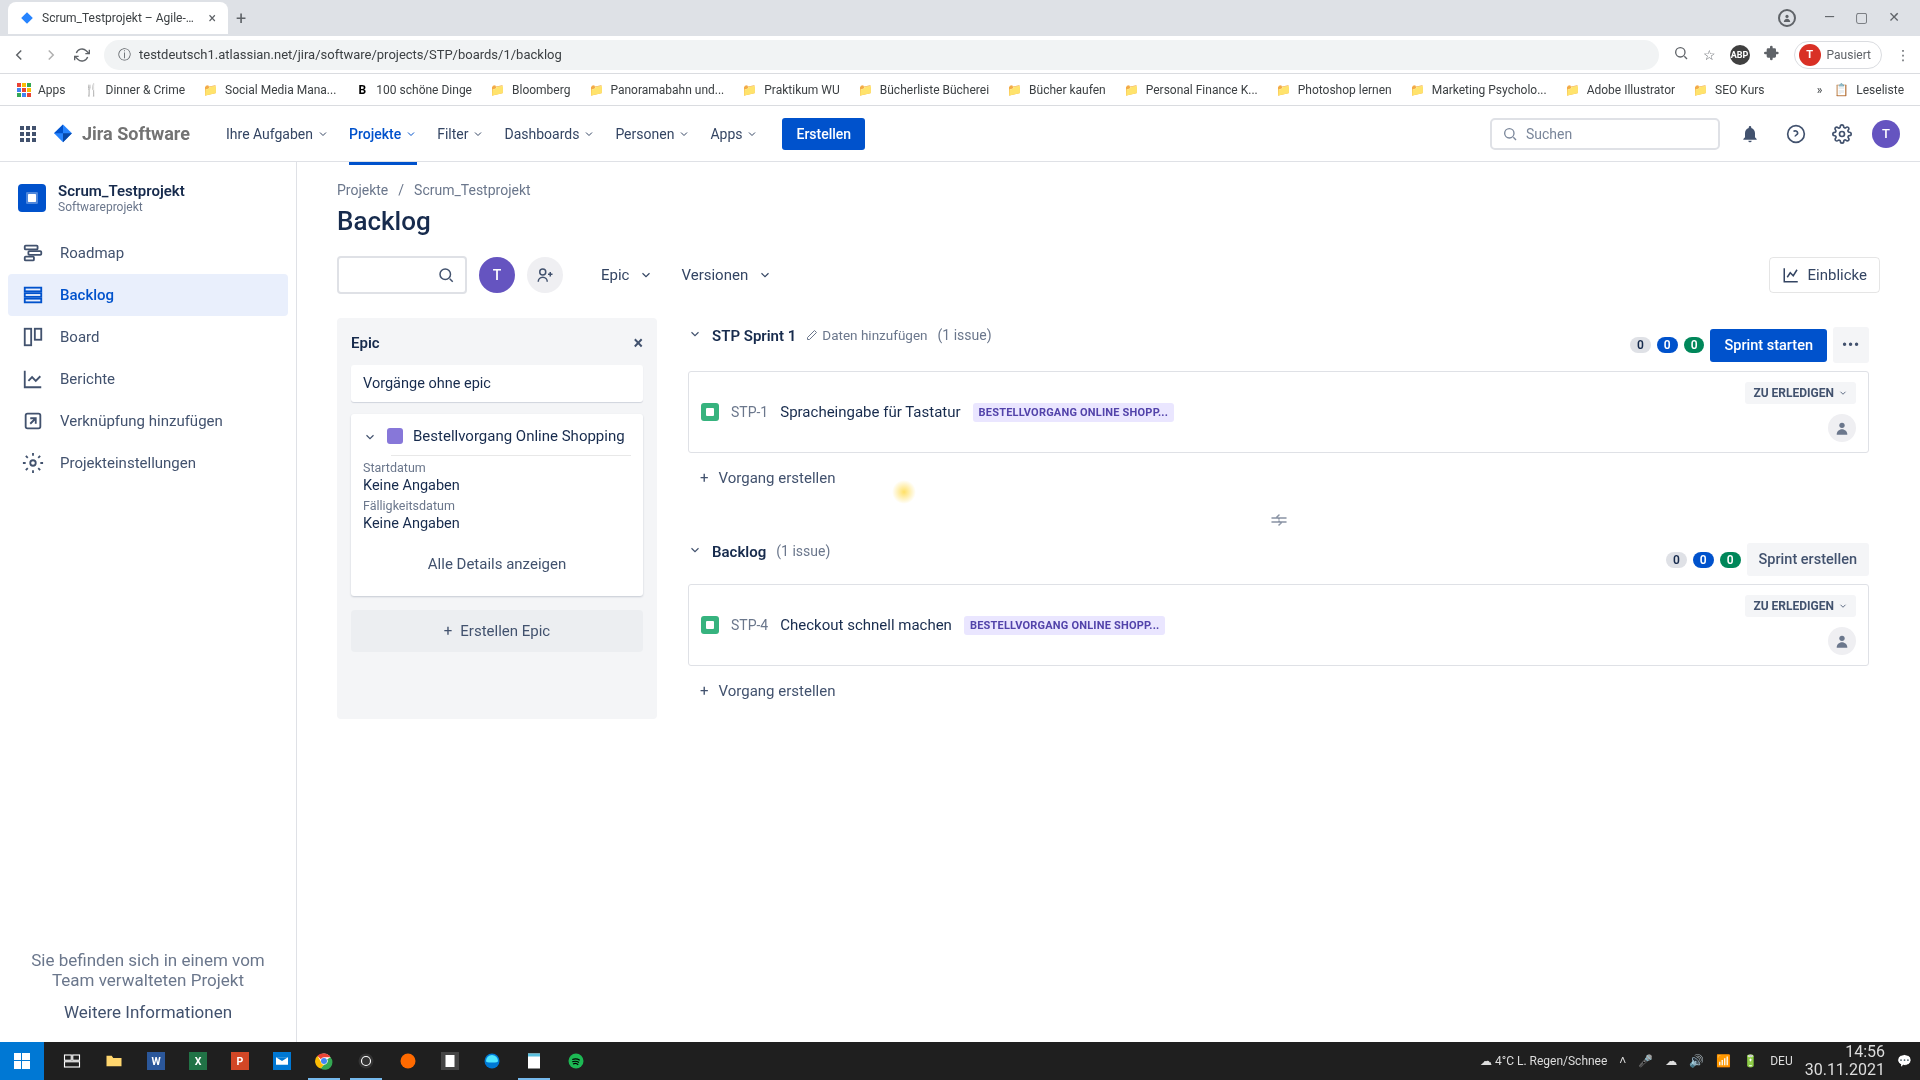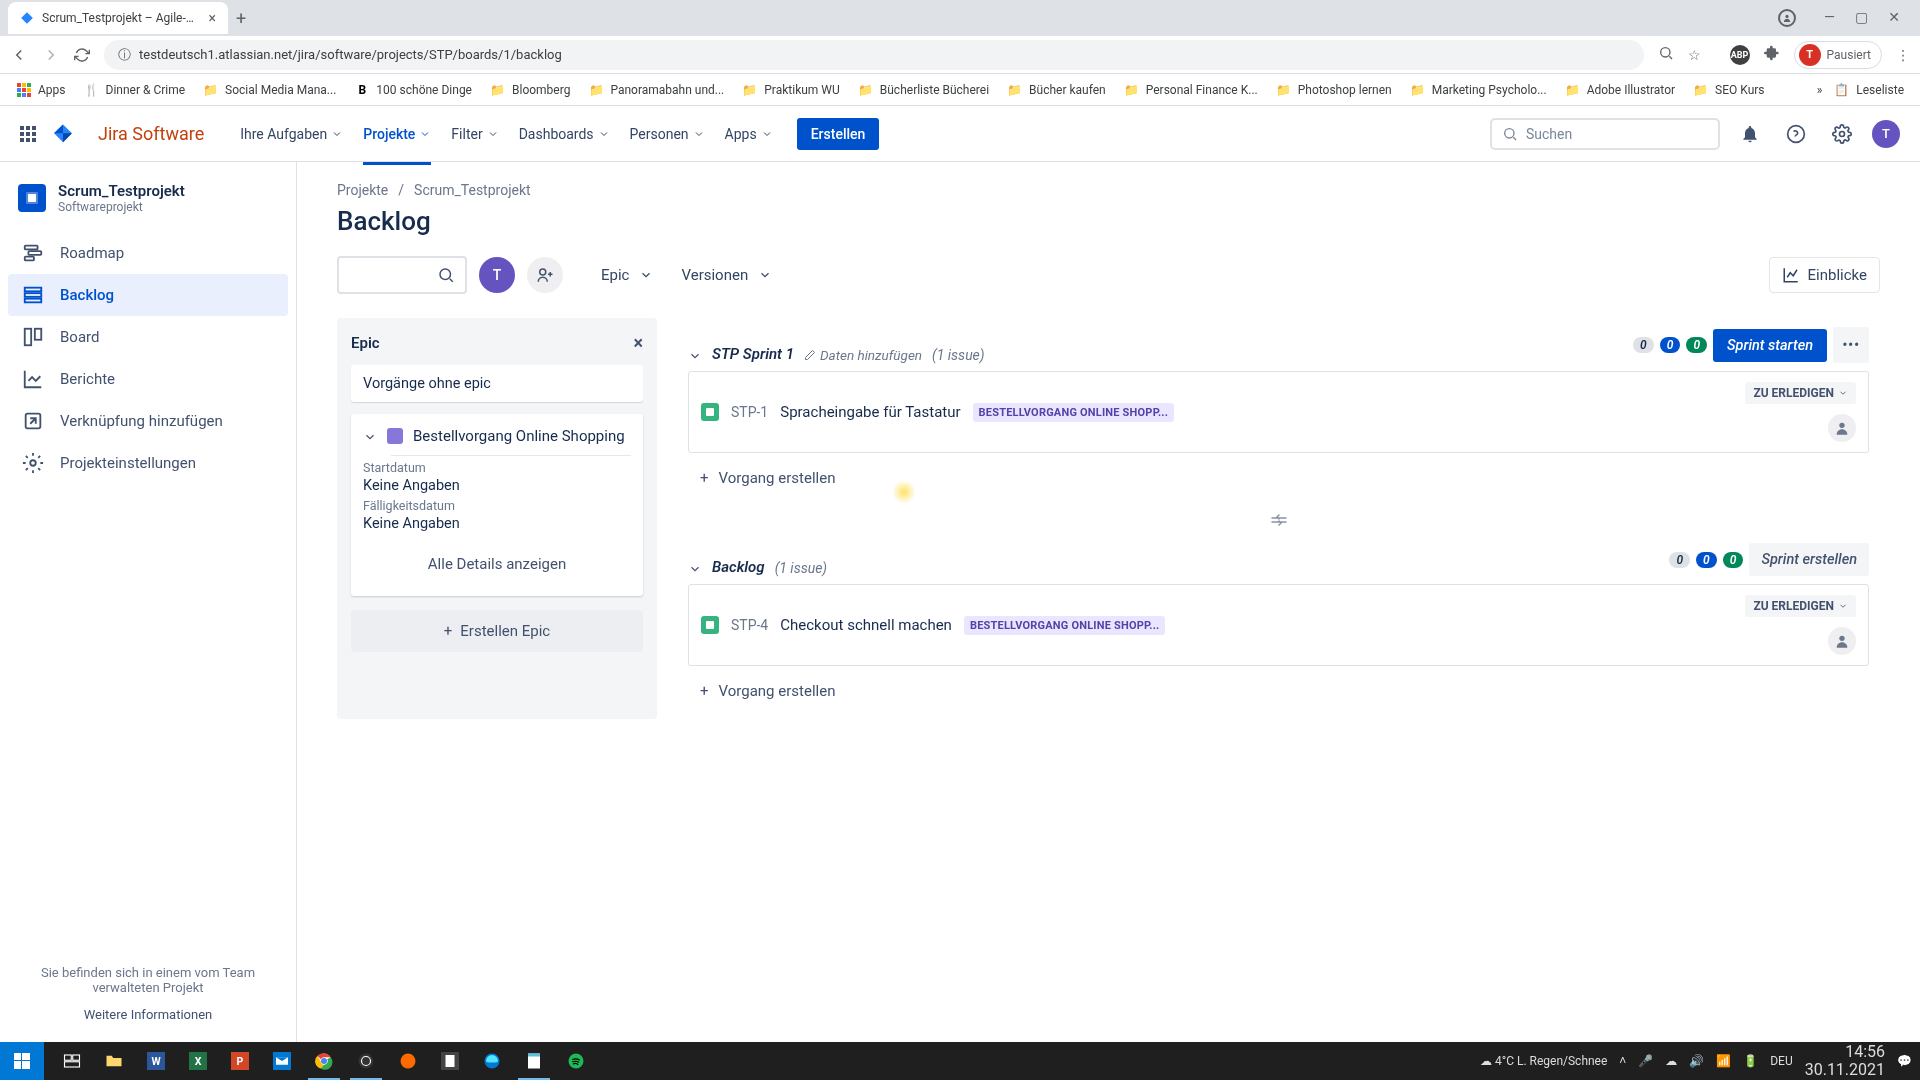--- a/index.html
+++ b/index.html
@@ -15,55 +15,55 @@
 .new-tab { margin-left: 8px; color: #5f6368; font-size: 18px; }
 .window-ctrls { margin-left: auto; display: flex; gap: 20px; padding-right: 12px; color: #5f6368; }
 .profile-circle { width:18px; height:18px; border-radius:50%; border:2px solid #5f6368; display:flex; align-items:center; justify-content:center; margin-right:8px;}
 
 .addr-bar { display: flex; align-items: center; background: #fff; height: 38px; padding: 0 10px; gap: 14px; border-bottom: 1px solid #dadce0; }
 .nav-btn { color: #5f6368; display: flex; align-items: center; }
 .nav-btn.disabled { color: #b0b0b0; }
 .url-box { flex: 1; background: #f1f3f4; border-radius: 16px; padding: 6px 14px; font-size: 13px; color: #3c4043; display: flex; align-items: center; gap: 8px; }
 .url-box .lock { color: #5f6368; }
 .addr-right { display:flex; align-items:center; gap:14px; color:#5f6368; }
-.ext-abp{ width:20px;height:20px; background:#404040; color:#fff; border-radius:50%; font-size:9px; font-weight:bold; display:flex; align-items:center; justify-content:center;margin-left:15px;}
+.ext-abp{ width:20px;height:20px; background:#404040; color:#fff; border-radius:50%; font-size:9px; font-weight:bold; display:flex; align-items:center; justify-content:center;}
 .profile-badge { display:flex; align-items:center; gap:6px; border:1px solid #dadce0; border-radius:16px; padding:2px 10px 2px 4px; font-size:12px; }
 .profile-av { width:22px; height:22px; border-radius:50%; background:#d93025; color:#fff; display:flex; align-items:center; justify-content:center; font-size:11px; font-weight:bold;}
 
 .bookmarks { display:flex; align-items:center; height:32px; padding:0 10px; gap:6px; background:#fff; border-bottom:1px solid #dadce0; font-size:12px; color:#3c4043;}
 .bm-item{ display:flex; align-items:center; gap:6px; padding:4px 6px; white-space:nowrap;}
 .bm-icon{ width:16px;height:16px; display:flex; align-items:center; justify-content:center;}
 .bm-folder{ color:#e8ab02;}
 .bm-right{margin-left:auto; display:flex; align-items:center; gap:6px;}
 
 
 .jira-topbar { display:flex; align-items:center; height:56px; padding:0 20px; border-bottom:1px solid #dfe1e6; gap:4px;}
 .apps-grid{ display:grid; grid-template-columns:repeat(3,4px); grid-template-rows:repeat(3,4px); gap:2px; margin-right:12px;}
 .apps-grid span{ width:4px;height:4px; background:#42526e;}
-.jira-logo{ display:flex; align-items:center; gap:24px; font-size:18px; font-weight:400; color:#c2410c; margin-right:24px;}
+.jira-logo{ display:flex; align-items:center; gap:8px; font-size:18px; font-weight:700; color:#737373; margin-right:24px;}
 .nav-item{ padding:6px 8px; display:flex; align-items:center; gap:4px; color:#344563; font-size:14px; border-radius:3px;}
 .nav-item.active{ color:#0052cc; font-weight:500; position:relative;}
 .nav-item.active::after{ content:''; position:absolute; bottom:-17px; left:8px; right:8px; height:3px; background:#0052cc;}
 .create-btn{ background:#0052cc; color:#fff; border:none; padding:8px 14px; border-radius:3px; font-size:14px; font-weight:500; margin-left:12px;}
 .topbar-right{ margin-left:auto; display:flex; align-items:center; gap:14px;}
 .search-box{ display:flex; align-items:center; background:#fff; border:2px solid #dfe1e6; border-radius:5px; padding:6px 10px; width:230px; gap:8px; color:#7a869a;}
 .icon-btn{ width:32px; height:32px; display:flex; align-items:center; justify-content:center; color:#42526e; border-radius:50%;}
 .top-avatar{ width:28px;height:28px; border-radius:50%; background:#6554c0; color:#fff; display:flex; align-items:center; justify-content:center; font-size:13px; font-weight:500;}
 
 
 .jira-body{ display:flex; height:calc(100% - 162px - 38px);}
 .sidebar{ width:297px; border-right:1px solid #dfe1e6; padding:20px 8px; display:flex; flex-direction:column;}
 .project-head{ display:flex; align-items:center; gap:12px; padding:0 10px 18px;}
 .project-icon{ width:28px;height:28px; background:#0052cc; border-radius:4px; display:flex; align-items:center; justify-content:center; color:#fff;}
 .project-title{ font-size:15px; font-weight:600; color:#172b4d;}
 .project-sub{ font-size:12px; color:#6b778c;}
 .side-item{ display:flex; align-items:center; gap:16px; padding:10px 14px; border-radius:4px; color:#42526e; font-size:15px;}
 .side-item.active{ background:#e9effc; color:#0052cc; font-weight:500;}
 .side-item svg{ flex-shrink:0;}
-.side-footer{ margin-top:auto; text-align:center; font-size:13px; color:#6b778c; padding:0 20px;}
+.side-footer{ margin-top:auto; text-align:center; font-size:17px; color:#6b778c; padding:0 20px;}
 .side-footer .link{ margin-top:12px; color:#42526e;}
 
 .main{ flex:1; padding:20px 40px; overflow:auto;}
 .breadcrumb{ color:#6b778c; font-size:14px; display:flex; gap:10px;}
 .page-title{ font-size:26px; font-weight:500; color:#172b4d; margin-top:8px;}
 .toolbar{ display:flex; align-items:center; margin-top:20px; gap:12px;}
 .search-field{ border:2px solid #dfe1e6; border-radius:4px; width:130px; height:38px; display:flex; align-items:center; justify-content:flex-end; padding-right:10px; color:#42526e;}
 .av-circle{ width:36px;height:36px; border-radius:50%; display:flex; align-items:center; justify-content:center; font-weight:500;}
 .av-t{ background:#6554c0; color:#fff;}
 .av-plus{ background:#efeff2; color:#42526e;}
@@ -79,21 +79,21 @@
 .epic-color{ width:16px;height:16px; background:#8777d9; border-radius:3px; margin-top:2px;}
 .epic-name{ font-size:15px; color:#172b4d; line-height:1.4;}
 .epic-field-label{ font-size:12.5px; color:#6b778c; margin-top:4px;}
 .epic-field-val{ font-size:14.5px; color:#172b4d; margin-top:2px;}
 .epic-divider{ height:1px; background:#e8e8e8; margin:8px 0 0 28px;}
 .details-btn{ width:100%; text-align:center; padding:10px; font-size:15px; color:#42526e; margin-top:12px; border:1px solid transparent; border-radius:3px;}
 .create-epic{ background:#eceef1; border-radius:4px; padding:12px; text-align:center; margin-top:14px; font-size:15px; color:#42526e; display:flex; align-items:center; justify-content:center; gap:8px;}
 
 .sprint-col{ flex:1;}
 .sprint-box{ border:1px solid transparent; border-radius:4px; padding:8px 10px;}
-.sprint-head{ display:flex; align-items:flex-end; gap:10px;font-style:italic;}
+.sprint-head{ display:flex; align-items:flex-start; gap:10px;}
 .sprint-title{ font-weight:600; font-size:15px; color:#172b4d;}
 .add-dates{ color:#6b778c; font-size:13.5px; display:flex; align-items:center; gap:4px;}
 .issue-count{ color:#6b778c; font-size:14px;}
 .sprint-right{ margin-left:auto; display:flex; align-items:center; gap:6px;}
 .pill{ border-radius:10px; padding:1px 7px; font-size:12px; font-weight:600;}
 .pill-grey{ background:#dfe1e6; color:#172b4d;}
 .pill-blue{ background:#0052cc; color:#fff;}
 .pill-green{ background:#00875a; color:#fff;}
 .start-sprint{ background:#0052cc; color:#fff; padding:8px 14px; border-radius:3px; font-size:14.5px; font-weight:500;}
 .create-sprint{ background:#f4f5f7; color:#42526e; padding:8px 12px; border-radius:3px; font-size:14.5px; font-weight:500;}

